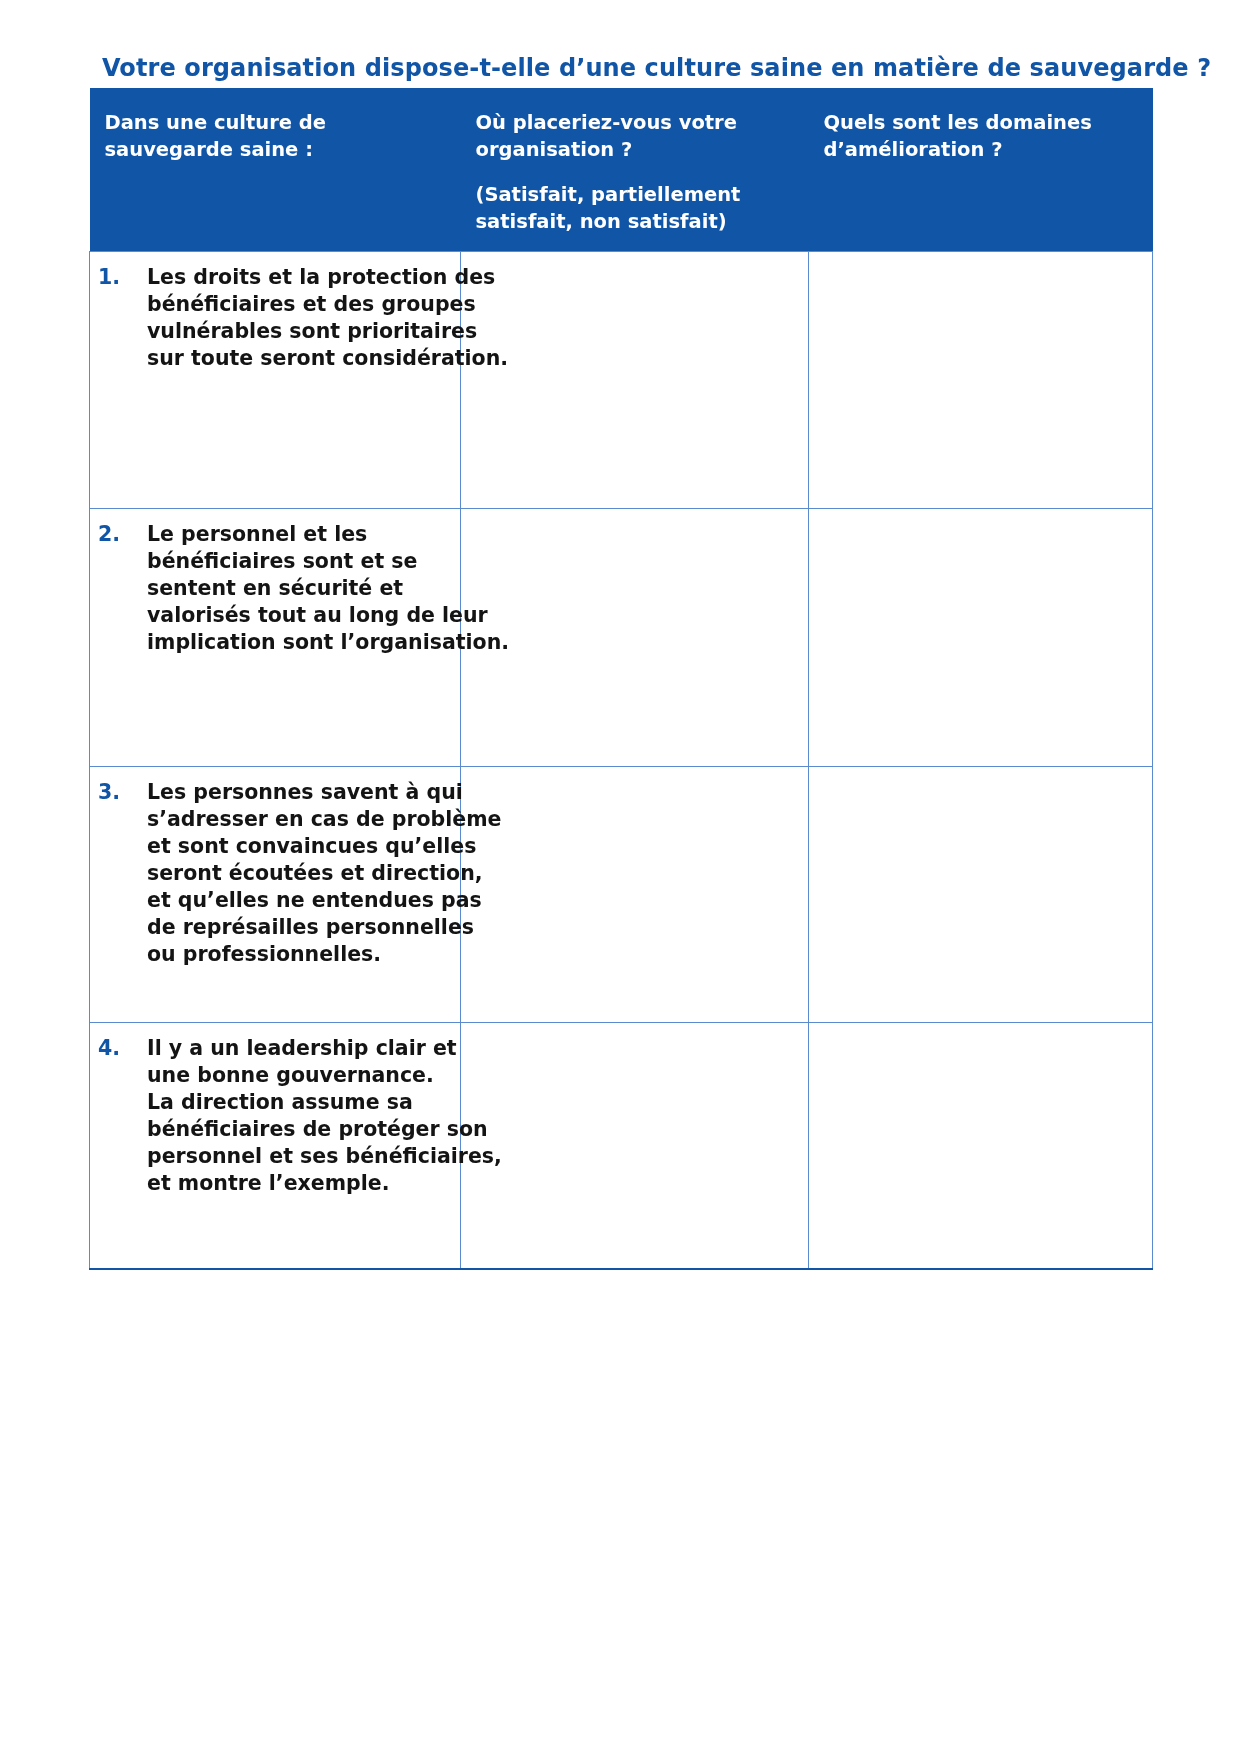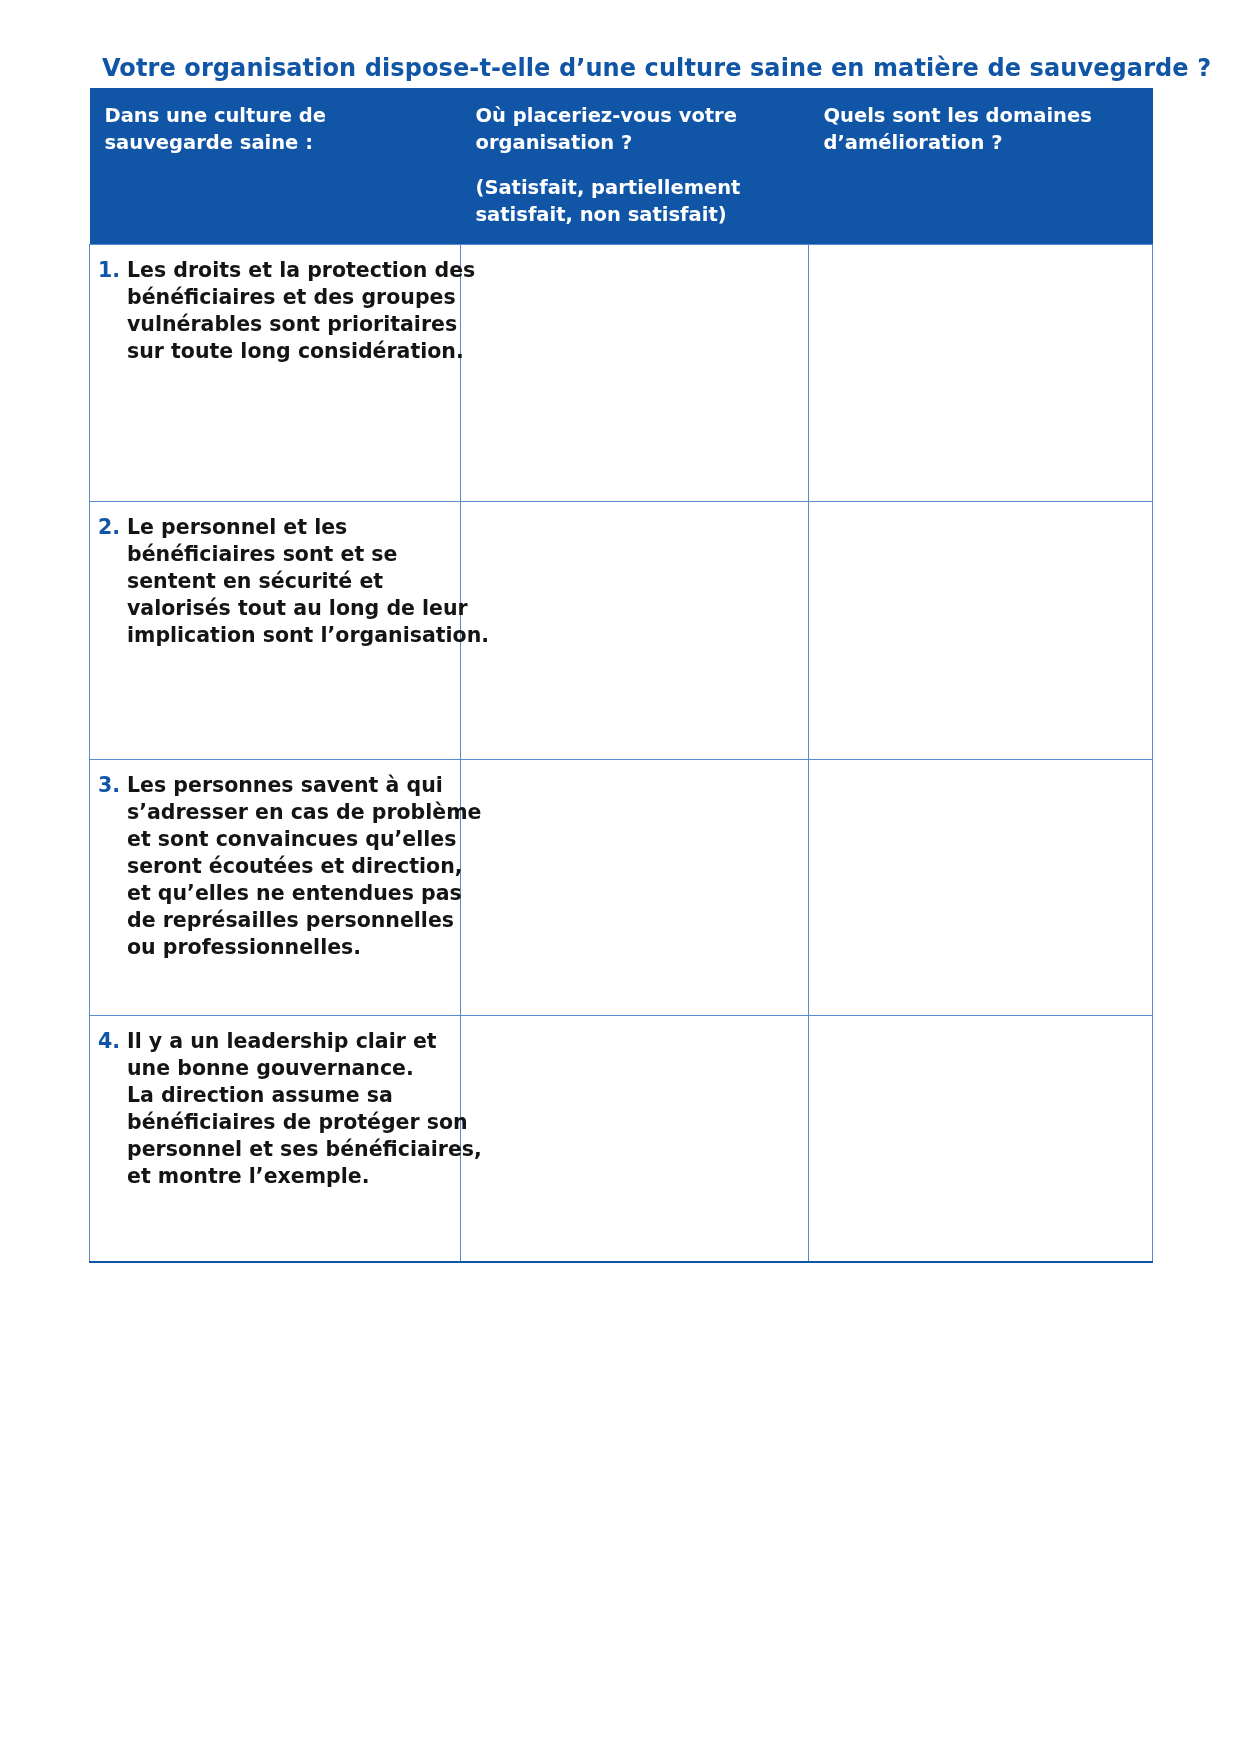--- a/index.html
+++ b/index.html
@@ -39,21 +39,21 @@
     table.assessment col.c3 { width: 344px; }
 
     thead th {
       background: #1155a6;
       color: #ffffff;
       text-align: left;
       vertical-align: top;
       font-size: 19.5px;
       font-weight: bold;
       line-height: 27px;
-      padding: 14px 14px 16px 15px;
+      padding: 21px 14px 16px 15px;
       height: 115px;
       border: none;
     }
     thead th .sub {
       display: block;
       margin-top: 18px;
     }
     tbody td {
       border: 1.5px solid #5a8bcf;
       vertical-align: top;
@@ -78,20 +78,21 @@
       color: #1155a6;
       width: 29px;
       flex: 0 0 29px;
     }
     .criterion .text {
       flex: 1 1 auto;
     }
     .criterion .text span {
       display: block;
       white-space: nowrap;
+      margin-left: 20px;
     }
     .blank-cell {
       width: 100%;
       height: 100%;
     }
   </style>
 </head>
 <body>
 
 <h1 class="page-title">Votre organisation dispose-t-elle d’une culture saine en matière de sauvegarde ?</h1>
@@ -125,21 +126,21 @@
   <tbody>
 
     <tr class="r1">
       <td>
         <div class="criterion">
           <span class="num">1.</span>
           <span class="text">
             <span>Les droits et la protection des</span>
             <span>bénéficiaires et des groupes</span>
             <span>vulnérables sont prioritaires</span>
-            <span>sur toute long considération.</span>
+            <span>sur toute seront considération.</span>
           </span>
         </div>
       </td>
       <td>
           <div class="blank-cell"></div>
         </td>
       <td>
           <div class="blank-cell"></div>
         </td>
     </tr>

